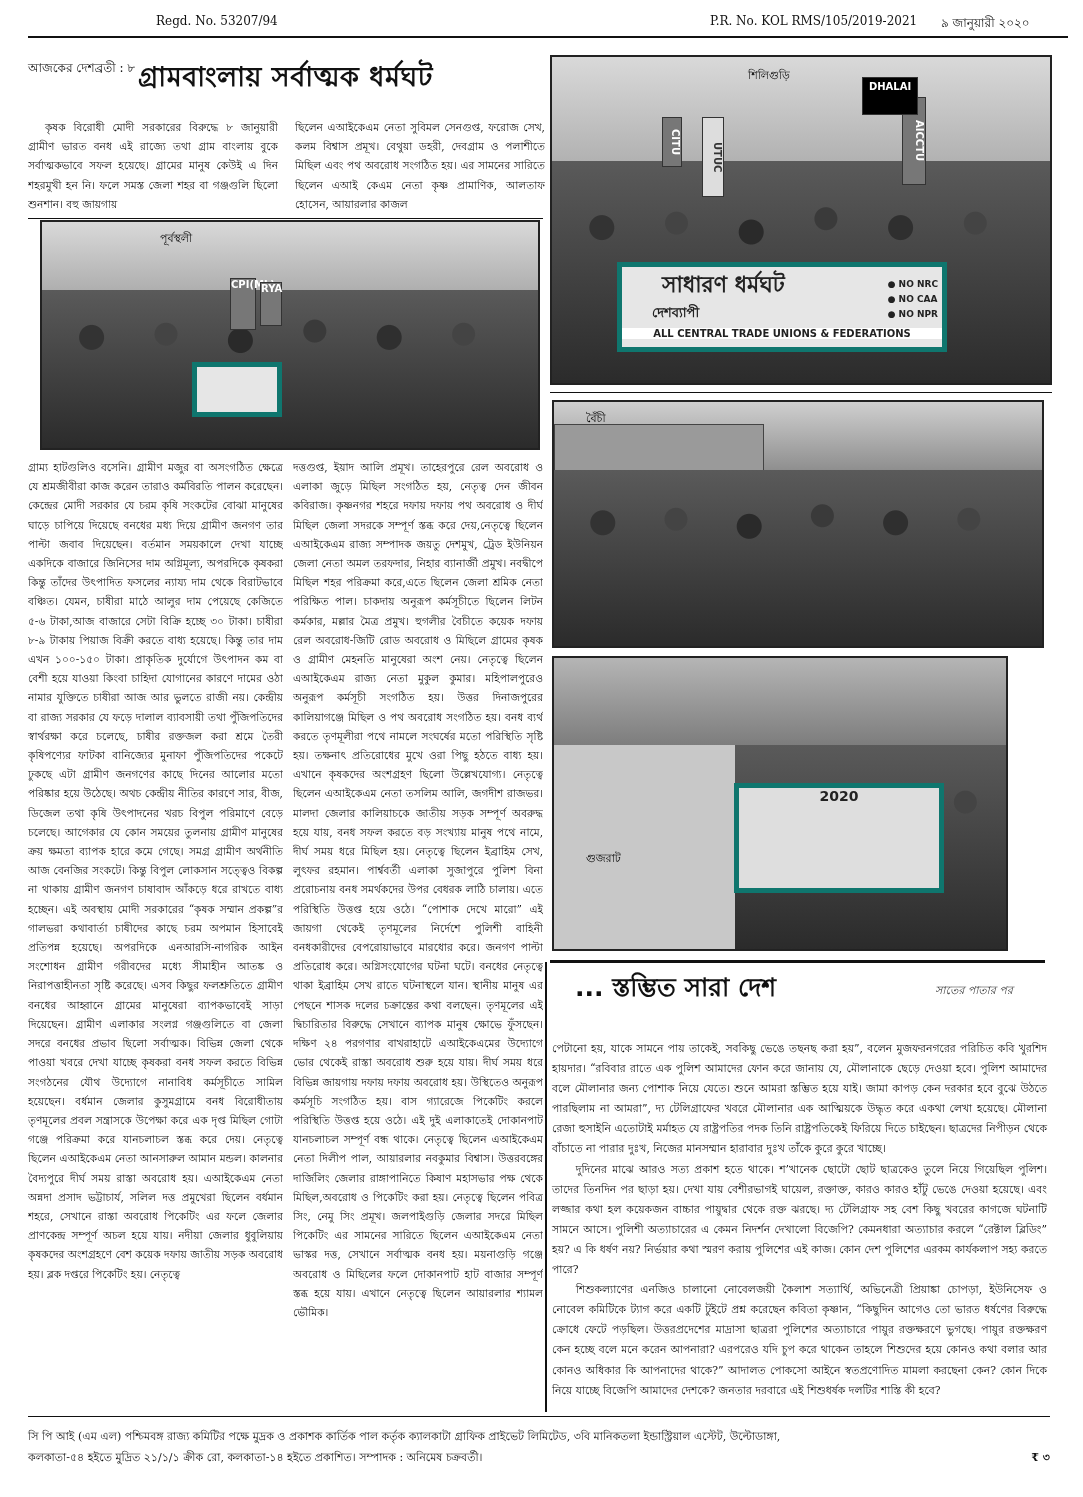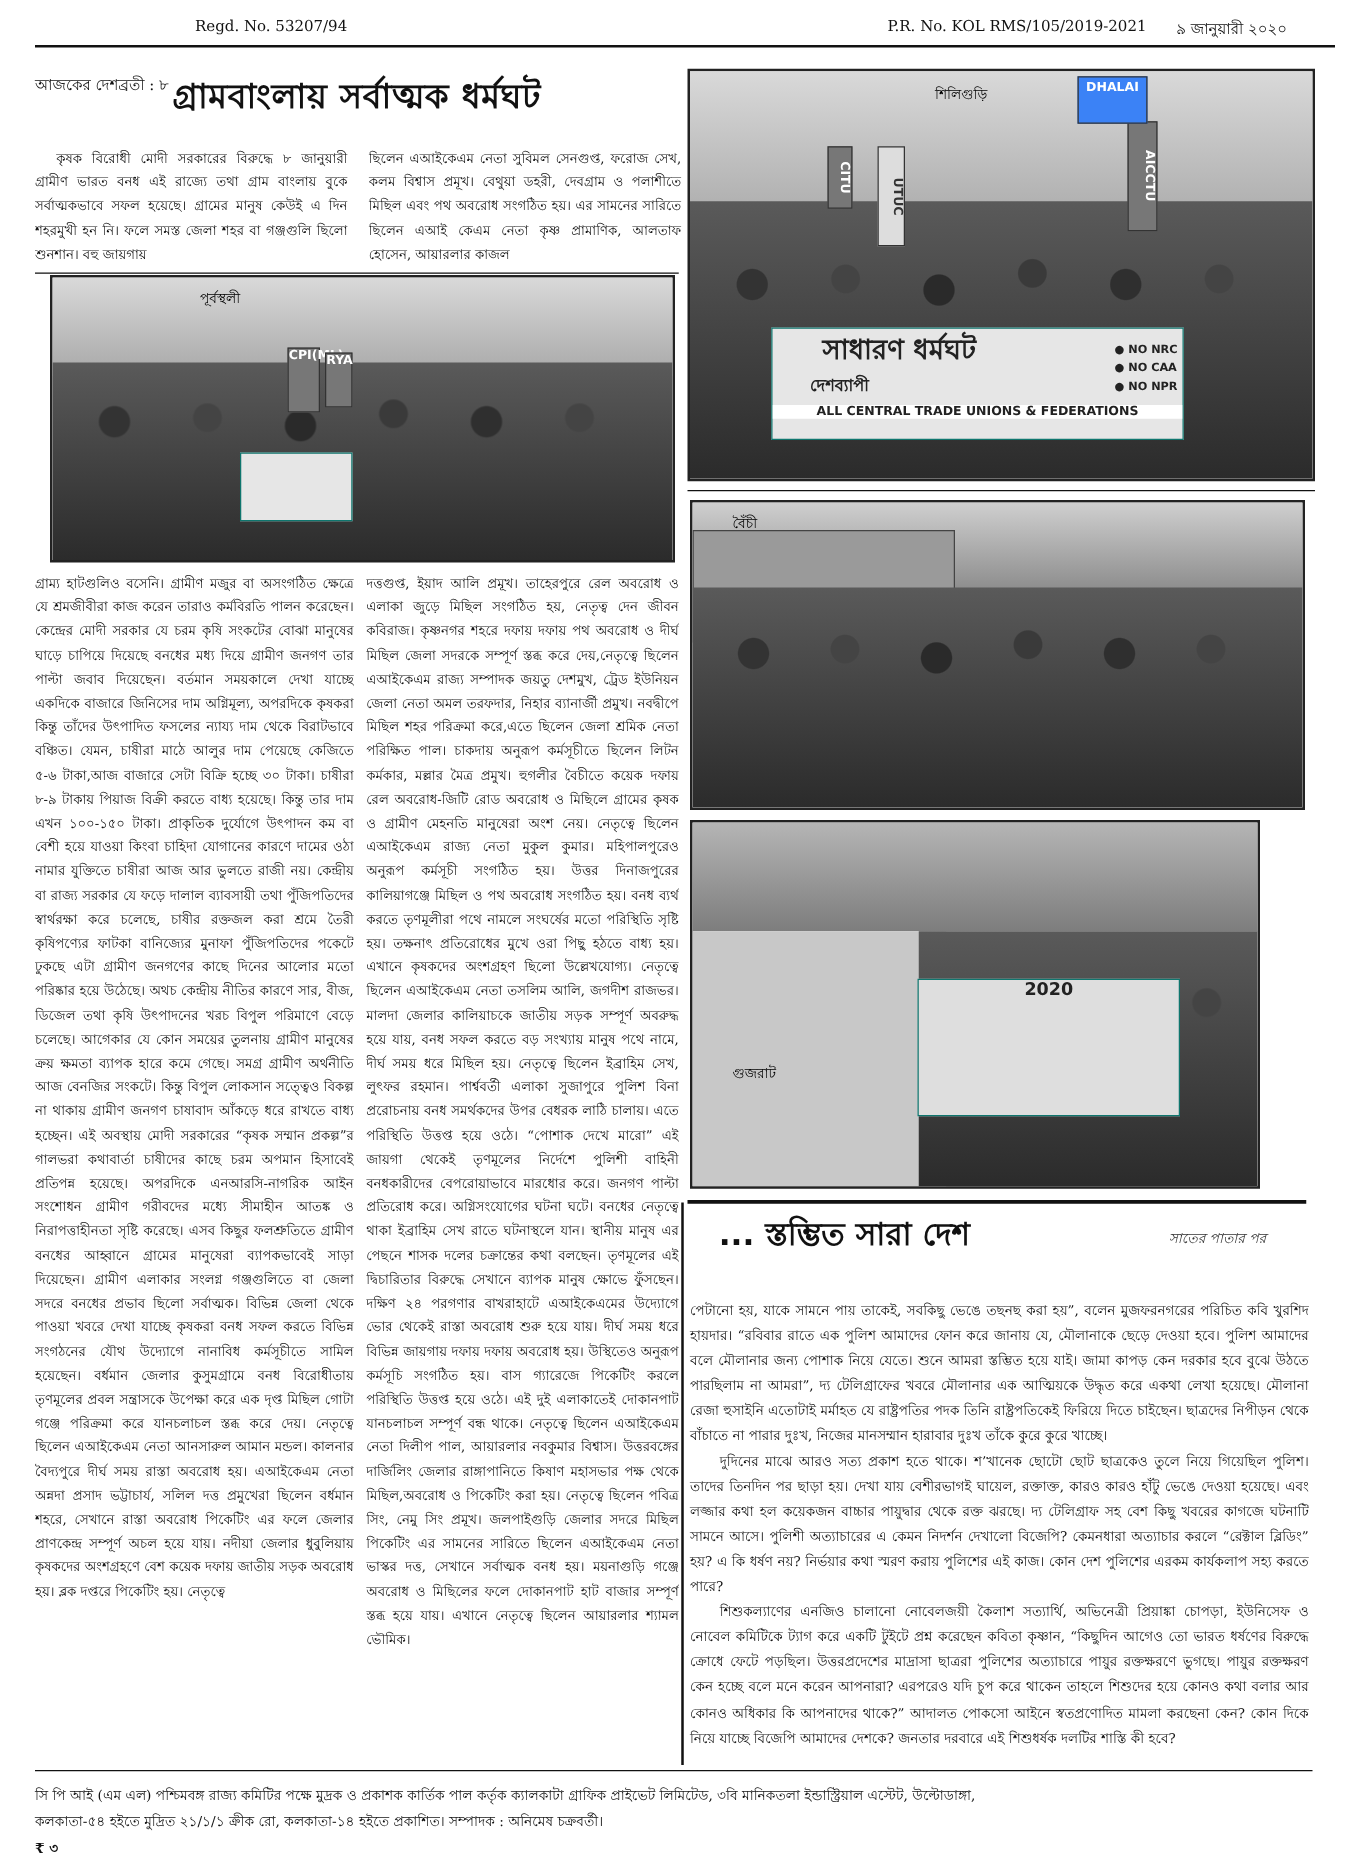--- a/index.html
+++ b/index.html
@@ -14,30 +14,30 @@
   .photo { position: absolute; border: 2px solid #222; overflow: hidden; }
   .photo .sky { position: absolute; left: 0; right: 0; top: 0; height: 35%; background: linear-gradient(#d9d9d9, #a8a8a8); }
   .photo .crowd { position: absolute; left: 0; right: 0; bottom: 0; height: 70%; background:
       radial-gradient(circle at 10% 30%, #333 0 12px, transparent 13px),
       radial-gradient(circle at 25% 28%, #444 0 11px, transparent 12px),
       radial-gradient(circle at 40% 32%, #2a2a2a 0 12px, transparent 13px),
       radial-gradient(circle at 55% 26%, #3a3a3a 0 11px, transparent 12px),
       radial-gradient(circle at 70% 30%, #2f2f2f 0 12px, transparent 13px),
       radial-gradient(circle at 85% 28%, #444 0 11px, transparent 12px),
       linear-gradient(#5a5a5a, #2b2b2b); }
-  .photo .banner { position: absolute; background: #e6e6e6; border: 1px solid #0f766e; font-family: "DejaVu Sans", sans-serif; font-weight: bold; color: #222; text-align: center; overflow: hidden; }
+  .photo .banner { position: absolute; background: #e6e6e6; border: 5px solid #0f766e; font-family: "DejaVu Sans", sans-serif; font-weight: bold; color: #222; text-align: center; overflow: hidden; }
   .photo .caption { position: absolute; font-size: 11px; color: #000; background: rgba(255,255,255,0.0); font-family: "DejaVu Serif", serif; }
   .sign { position: absolute; background: #777; color: #fff; font-family: "DejaVu Sans", sans-serif; font-weight: bold; font-size: 10px; text-align: center; border: 1px solid #333; }
   .sub-headline { font-family: "DejaVu Sans", sans-serif; font-weight: bold; font-size: 25px; }
   .continued { font-style: italic; font-size: 11px; color: #333; }
   .wide { font-size: 10.8px; line-height: 20.1px; text-align: justify; }
   .wide p { text-indent: 2.2em; }
   .wide p.noind { text-indent: 0; }
   .footer { font-size: 11px; line-height: 21px; text-align: justify; }
-  .footer .line2 { display: flex; justify-content: space-between; flex-direction: column; }
+  .footer .line2 { display: flex; justify-content: space-between; }
 </style>
 </head>
 <body>
 
 <div class="abs masthead">
   <span style="left:0;margin-top:45px;">আজকের দেশব্রতী : ৮</span>
   <span style="left:128px;">Regd. No. 53207/94</span>
   <span style="left:682px;">P.R. No. KOL RMS/105/2019-2021</span>
   <span style="left:913px;">৯ জানুয়ারী ২০২০</span>
 </div>
@@ -61,21 +61,21 @@
 <div class="abs col" style="left:28px; top:458px; width:255px; height:955px;">গ্রাম্য হাটগুলিও বসেনি। গ্রামীণ মজুর বা অসংগঠিত ক্ষেত্রে যে শ্রমজীবীরা কাজ করেন তারাও কর্মবিরতি পালন করেছেন। কেন্দ্রের মোদী সরকার যে চরম কৃষি সংকটের বোঝা মানুষের ঘাড়ে চাপিয়ে দিয়েছে বনধের মধ্য দিয়ে গ্রামীণ জনগণ তার পাল্টা জবাব দিয়েছেন। বর্তমান সময়কালে দেখা যাচ্ছে একদিকে বাজারে জিনিসের দাম অগ্নিমূল্য, অপরদিকে কৃষকরা কিন্তু তাঁদের উৎপাদিত ফসলের ন্যায্য দাম থেকে বিরাটভাবে বঞ্চিত। যেমন, চাষীরা মাঠে আলুর দাম পেয়েছে কেজিতে ৫-৬ টাকা,আজ বাজারে সেটা বিক্রি হচ্ছে ৩০ টাকা। চাষীরা ৮-৯ টাকায় পিয়াজ বিক্রী করতে বাধ্য হয়েছে। কিন্তু তার দাম এখন ১০০-১৫০ টাকা। প্রাকৃতিক দুর্যোগে উৎপাদন কম বা বেশী হয়ে যাওয়া কিংবা চাহিদা যোগানের কারণে দামের ওঠা নামার যুক্তিতে চাষীরা আজ আর ভুলতে রাজী নয়। কেন্দ্রীয় বা রাজ্য সরকার যে ফড়ে দালাল ব্যাবসায়ী তথা পুঁজিপতিদের স্বার্থরক্ষা করে চলেছে, চাষীর রক্তজল করা শ্রমে তৈরী কৃষিপণ্যের ফাটকা বানিজ্যের মুনাফা পুঁজিপতিদের পকেটে ঢুকছে এটা গ্রামীণ জনগণের কাছে দিনের আলোর মতো পরিষ্কার হয়ে উঠেছে। অথচ কেন্দ্রীয় নীতির কারণে সার, বীজ, ডিজেল তথা কৃষি উৎপাদনের খরচ বিপুল পরিমাণে বেড়ে চলেছে। আগেকার যে কোন সময়ের তুলনায় গ্রামীণ মানুষের ক্রয় ক্ষমতা ব্যাপক হারে কমে গেছে। সমগ্র গ্রামীণ অর্থনীতি আজ বেনজির সংকটে। কিন্তু বিপুল লোকসান সত্ত্বেও বিকল্প না থাকায় গ্রামীণ জনগণ চাষাবাদ আঁকড়ে ধরে রাখতে বাধ্য হচ্ছেন। এই অবস্থায় মোদী সরকারের “কৃষক সম্মান প্রকল্প”র গালভরা কথাবার্তা চাষীদের কাছে চরম অপমান হিসাবেই প্রতিপন্ন হয়েছে। অপরদিকে এনআরসি-নাগরিক আইন সংশোধন গ্রামীণ গরীবদের মধ্যে সীমাহীন আতঙ্ক ও নিরাপত্তাহীনতা সৃষ্টি করেছে। এসব কিছুর ফলশ্রুতিতে গ্রামীণ বনধের আহ্বানে গ্রামের মানুষেরা ব্যাপকভাবেই সাড়া দিয়েছেন। গ্রামীণ এলাকার সংলগ্ন গঞ্জগুলিতে বা জেলা সদরে বনধের প্রভাব ছিলো সর্বাত্মক। বিভিন্ন জেলা থেকে পাওয়া খবরে দেখা যাচ্ছে কৃষকরা বনধ সফল করতে বিভিন্ন সংগঠনের যৌথ উদ্যোগে নানাবিধ কর্মসূচীতে সামিল হয়েছেন। বর্ধমান জেলার কুসুমগ্রামে বনধ বিরোধীতায় তৃণমূলের প্রবল সন্ত্রাসকে উপেক্ষা করে এক দৃপ্ত মিছিল গোটা গঞ্জে পরিক্রমা করে যানচলাচল স্তব্ধ করে দেয়। নেতৃত্বে ছিলেন এআইকেএম নেতা আনসারুল আমান মন্ডল। কালনার বৈদ্যপুরে দীর্ঘ সময় রাস্তা অবরোধ হয়। এআইকেএম নেতা অন্নদা প্রসাদ ভট্টাচার্য, সলিল দত্ত প্রমুখেরা ছিলেন বর্ধমান শহরে, সেখানে রাস্তা অবরোধ পিকেটিং এর ফলে জেলার প্রাণকেন্দ্র সম্পূর্ণ অচল হয়ে যায়। নদীয়া জেলার ধুবুলিয়ায় কৃষকদের অংশগ্রহণে বেশ কয়েক দফায় জাতীয় সড়ক অবরোধ হয়। ব্লক দপ্তরে পিকেটিং হয়। নেতৃত্বে</div>
 <div class="abs col" style="left:293px; top:458px; width:250px; height:955px;">দত্তগুপ্ত, ইয়াদ আলি প্রমূখ। তাহেরপুরে রেল অবরোধ ও এলাকা জুড়ে মিছিল সংগঠিত হয়, নেতৃত্ব দেন জীবন কবিরাজ। কৃষ্ণনগর শহরে দফায় দফায় পথ অবরোধ ও দীর্ঘ মিছিল জেলা সদরকে সম্পূর্ণ স্তব্ধ করে দেয়,নেতৃত্বে ছিলেন এআইকেএম রাজ্য সম্পাদক জয়তু দেশমুখ, ট্রেড ইউনিয়ন জেলা নেতা অমল তরফদার, নিহার ব্যানার্জী প্রমুখ। নবদ্বীপে মিছিল শহর পরিক্রমা করে,এতে ছিলেন জেলা শ্রমিক নেতা পরিক্ষিত পাল। চাকদায় অনুরূপ কর্মসূচীতে ছিলেন লিটন কর্মকার, মল্লার মৈত্র প্রমুখ। হুগলীর বৈচীতে কয়েক দফায় রেল অবরোধ-জিটি রোড অবরোধ ও মিছিলে গ্রামের কৃষক ও গ্রামীণ মেহনতি মানুষেরা অংশ নেয়। নেতৃত্বে ছিলেন এআইকেএম রাজ্য নেতা মুকুল কুমার। মহিপালপুরেও অনুরূপ কর্মসূচী সংগঠিত হয়। উত্তর দিনাজপুরের কালিয়াগঞ্জে মিছিল ও পথ অবরোধ সংগঠিত হয়। বনধ ব্যর্থ করতে তৃণমূলীরা পথে নামলে সংঘর্ষের মতো পরিস্থিতি সৃষ্টি হয়। তক্ষনাৎ প্রতিরোধের মুখে ওরা পিছু হঠতে বাধ্য হয়। এখানে কৃষকদের অংশগ্রহণ ছিলো উল্লেখযোগ্য। নেতৃত্বে ছিলেন এআইকেএম নেতা তসলিম আলি, জগদীশ রাজভর। মালদা জেলার কালিয়াচকে জাতীয় সড়ক সম্পূর্ণ অবরুদ্ধ হয়ে যায়, বনধ সফল করতে বড় সংখ্যায় মানুষ পথে নামে, দীর্ঘ সময় ধরে মিছিল হয়। নেতৃত্বে ছিলেন ইব্রাহিম সেখ, লুৎফর রহমান। পার্শ্ববর্তী এলাকা সুজাপুরে পুলিশ বিনা প্ররোচনায় বনধ সমর্থকদের উপর বেধরক লাঠি চালায়। এতে পরিস্থিতি উত্তপ্ত হয়ে ওঠে। “পোশাক দেখে মারো” এই জায়গা থেকেই তৃণমূলের নির্দেশে পুলিশী বাহিনী বনধকারীদের বেপরোয়াভাবে মারধোর করে। জনগণ পাল্টা প্রতিরোধ করে। অগ্নিসংযোগের ঘটনা ঘটে। বনধের নেতৃত্বে থাকা ইব্রাহিম সেখ রাতে ঘটনাস্থলে যান। স্থানীয় মানুষ এর পেছনে শাসক দলের চক্রান্তের কথা বলছেন। তৃণমূলের এই দ্বিচারিতার বিরুদ্ধে সেখানে ব্যাপক মানুষ ক্ষোভে ফুঁসছেন। দক্ষিণ ২৪ পরগণার বাখরাহাটে এআইকেএমের উদ্যোগে ভোর থেকেই রাস্তা অবরোধ শুরু হয়ে যায়। দীর্ঘ সময় ধরে বিভিন্ন জায়গায় দফায় দফায় অবরোধ হয়। উস্থিতেও অনুরূপ কর্মসূচি সংগঠিত হয়। বাস গ্যারেজে পিকেটিং করলে পরিস্থিতি উত্তপ্ত হয়ে ওঠে। এই দুই এলাকাতেই দোকানপাট যানচলাচল সম্পূর্ণ বন্ধ থাকে। নেতৃত্বে ছিলেন এআইকেএম নেতা দিলীপ পাল, আয়ারলার নবকুমার বিশ্বাস। উত্তরবঙ্গের দার্জিলিং জেলার রাঙ্গাপানিতে কিষাণ মহাসভার পক্ষ থেকে মিছিল,অবরোধ ও পিকেটিং করা হয়। নেতৃত্বে ছিলেন পবিত্র সিং, নেমু সিং প্রমূখ। জলপাইগুড়ি জেলার সদরে মিছিল পিকেটিং এর সামনের সারিতে ছিলেন এআইকেএম নেতা ভাস্কর দত্ত, সেখানে সর্বাত্মক বনধ হয়। ময়নাগুড়ি গঞ্জে অবরোধ ও মিছিলের ফলে দোকানপাট হাট বাজার সম্পূর্ণ স্তব্ধ হয়ে যায়। এখানে নেতৃত্বে ছিলেন আয়ারলার শ্যামল ভৌমিক।</div>
 <div class="rule" style="left:545px; top:962px; width:2px; height:450px;"></div>
 
 <div class="photo" style="left:550px; top:55px; width:502px; height:330px;">
   <div class="sky" style="height:40%;"></div>
   <div class="crowd" style="height:68%;"></div>
   <div class="sign" style="left:110px; top:60px; width:20px; height:50px; writing-mode:vertical-rl;">CITU</div>
   <div class="sign" style="left:150px; top:60px; width:22px; height:80px; writing-mode:vertical-rl; background:#ddd; color:#333;">UTUC</div>
   <div class="sign" style="left:350px; top:40px; width:24px; height:88px; writing-mode:vertical-rl;">AICCTU</div>
-  <div class="sign" style="left:310px; top:4px; width:56px; height:38px; line-height:18px; background:#3b82f6;">DHALAI</div>
+  <div class="sign" style="left:310px; top:20px; width:56px; height:38px; line-height:18px; background:#000000;">DHALAI</div>
   <div class="banner" style="left:65px; top:205px; width:330px; height:90px;">
     <div style="font-size:22px; line-height:36px; margin-left:40px; text-align:left;">সাধারণ ধর্মঘট</div>
     <div style="font-size:13px; text-align:left; margin-left:30px;">দেশব্যাপী</div>
     <div style="font-size:10px; background:#fff; margin-top:4px;">ALL CENTRAL TRADE UNIONS &amp; FEDERATIONS</div>
     <div style="position:absolute; right:4px; top:10px; font-size:9px; line-height:15px; text-align:left;">
       <div>● NO NRC</div>
       <div>● NO CAA</div>
       <div>● NO NPR</div>
     </div>
   </div>

